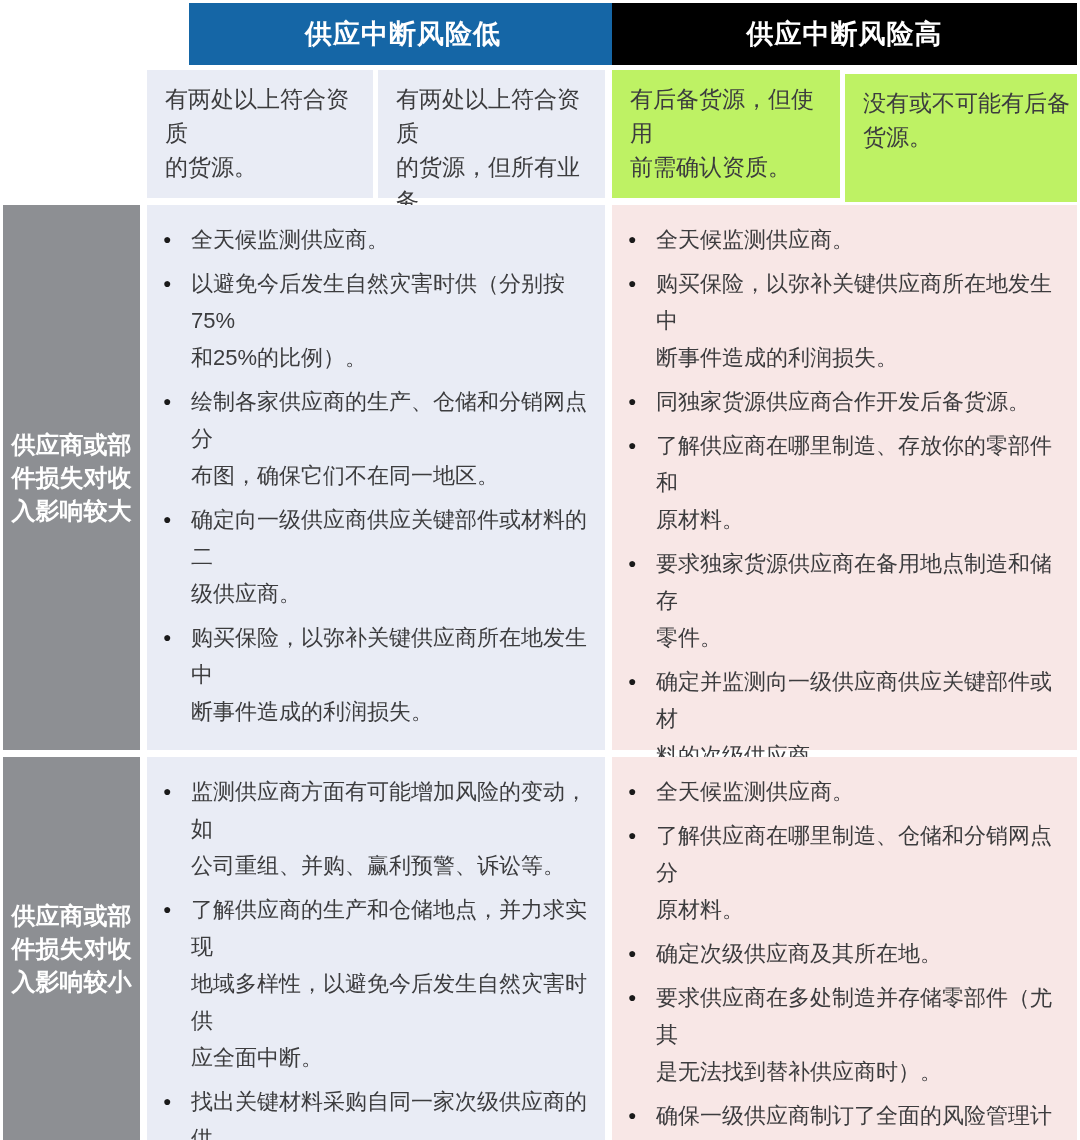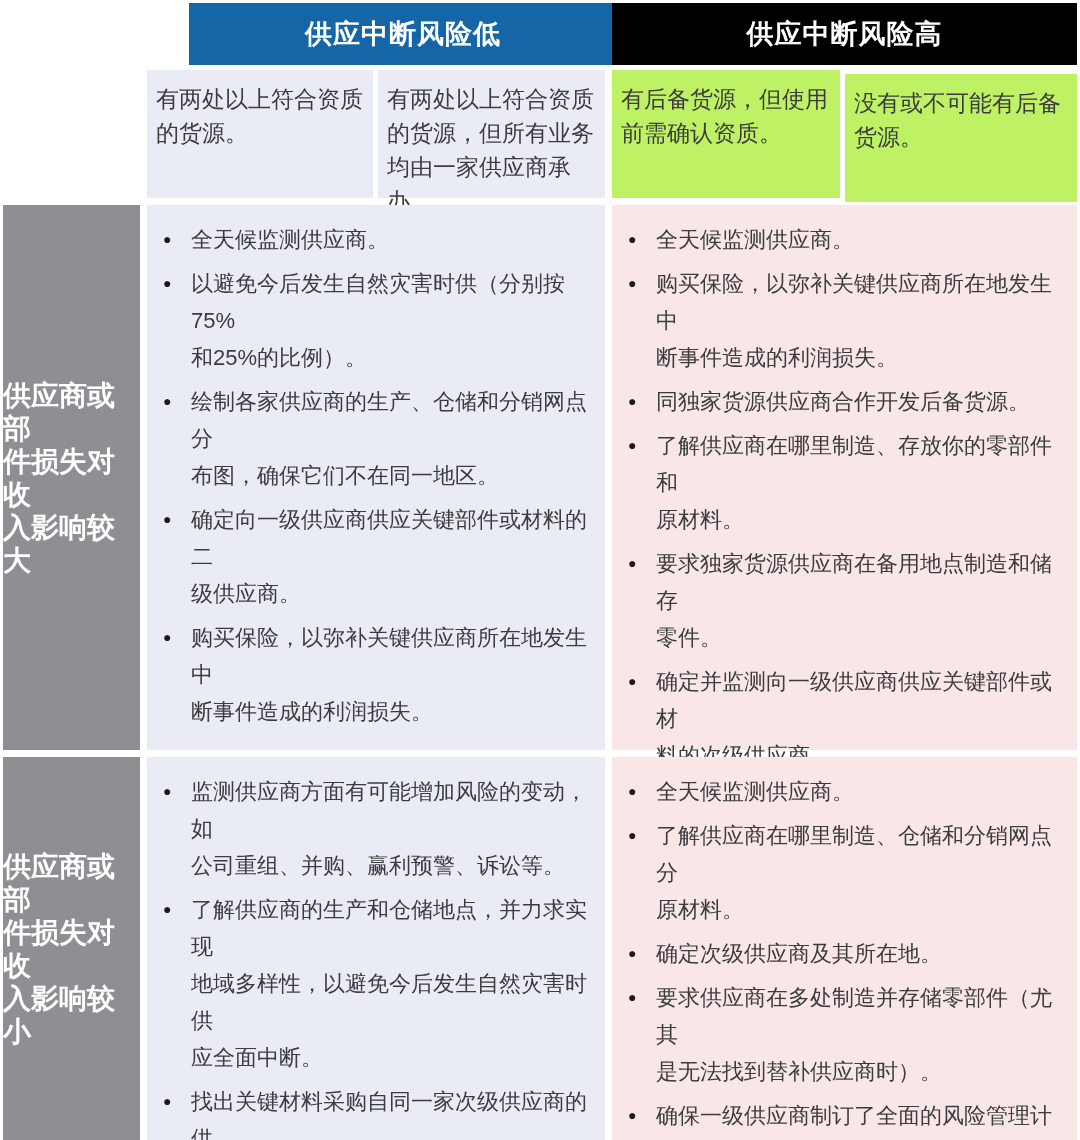--- a/index.html
+++ b/index.html
@@ -24,35 +24,35 @@
     justify-content: center;
     letter-spacing: 1px;
   }
   .hdr-low  { left: 147px; top: 3px; width: 428px; height: 62px; background: #1566a6; margin-left: 42px; }
   .hdr-high { left: 612px; top: 3px; width: 465px; height: 62px; background: #000000; }
 
   
   .sub {
     font-size: 23px;
     line-height: 34px;
-    padding: 12px 6px 0 9px;
+    padding: 12px 6px 0 18px;
     white-space: pre-line;
   }
   .sub-low  { background: #e9ecf5; }
   .sub-high { background: #bef264; }
   .sub-1 { left: 147px; top: 70px; width: 226px; height: 128px; }
   .sub-2 { left: 378px; top: 70px; width: 227px; height: 128px; }
   .sub-3 { left: 612px; top: 70px; width: 228px; height: 128px; }
   .sub-4 { left: 845px; top: 74px; width: 232px; height: 128px; }
 
   
   .rowlabel {
     background: #8d8f93;
     color: #ffffff;
-    font-size: 28px;
+    font-size: 24px;
     line-height: 33px;
     font-weight: bold;
     display: flex;
     align-items: center;
     justify-content: center;
     white-space: pre-line;
   }
   .label-1 { left: 3px; top: 205px; width: 137px; height: 545px; }
   .label-2 { left: 3px; top: 757px; width: 137px; height: 383px; }
 

